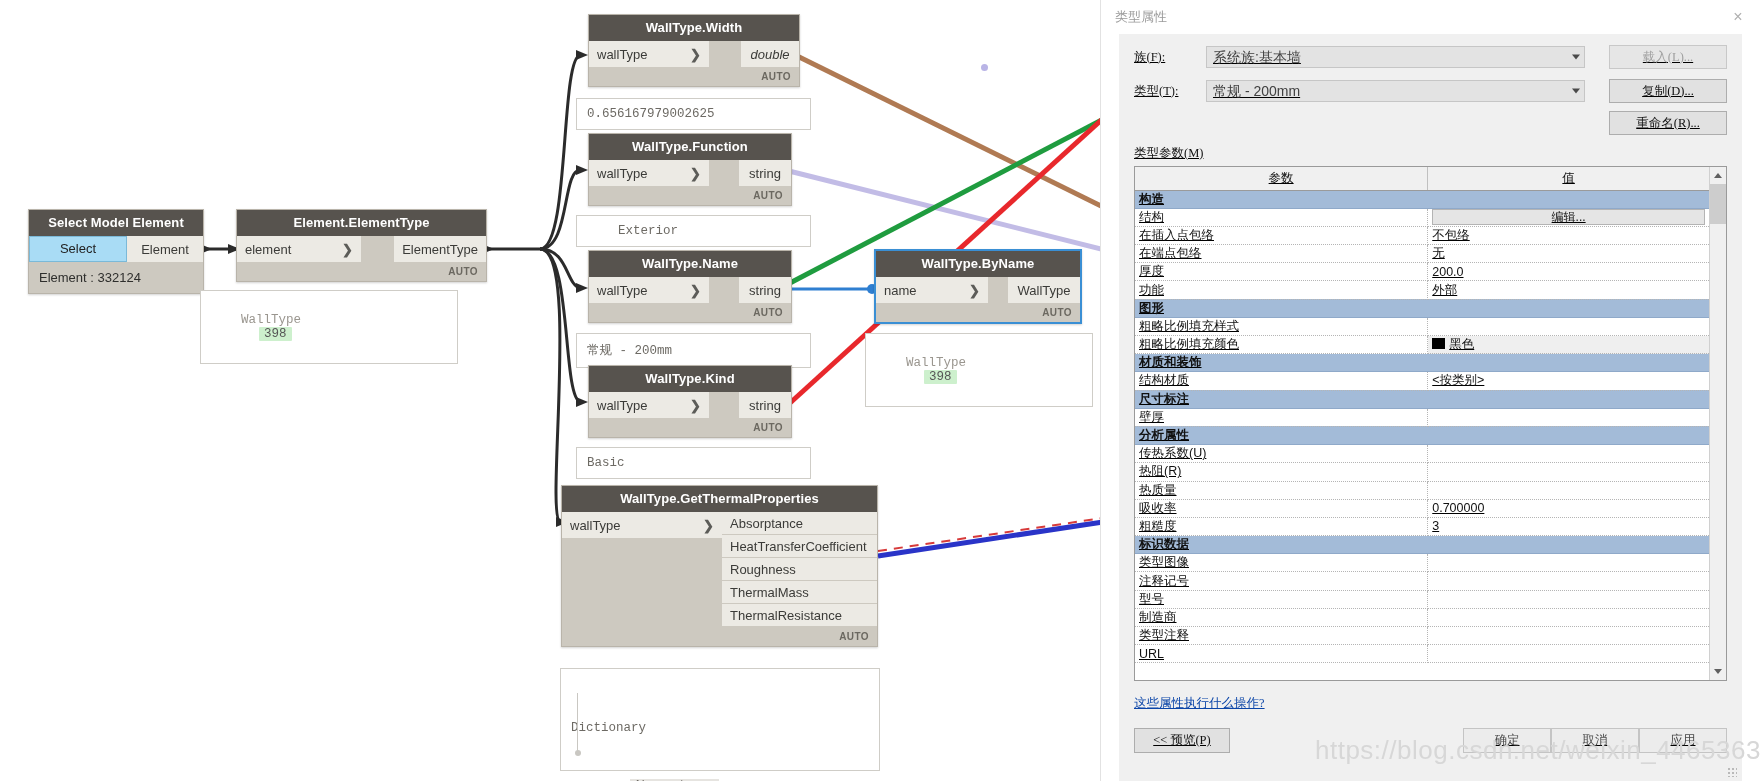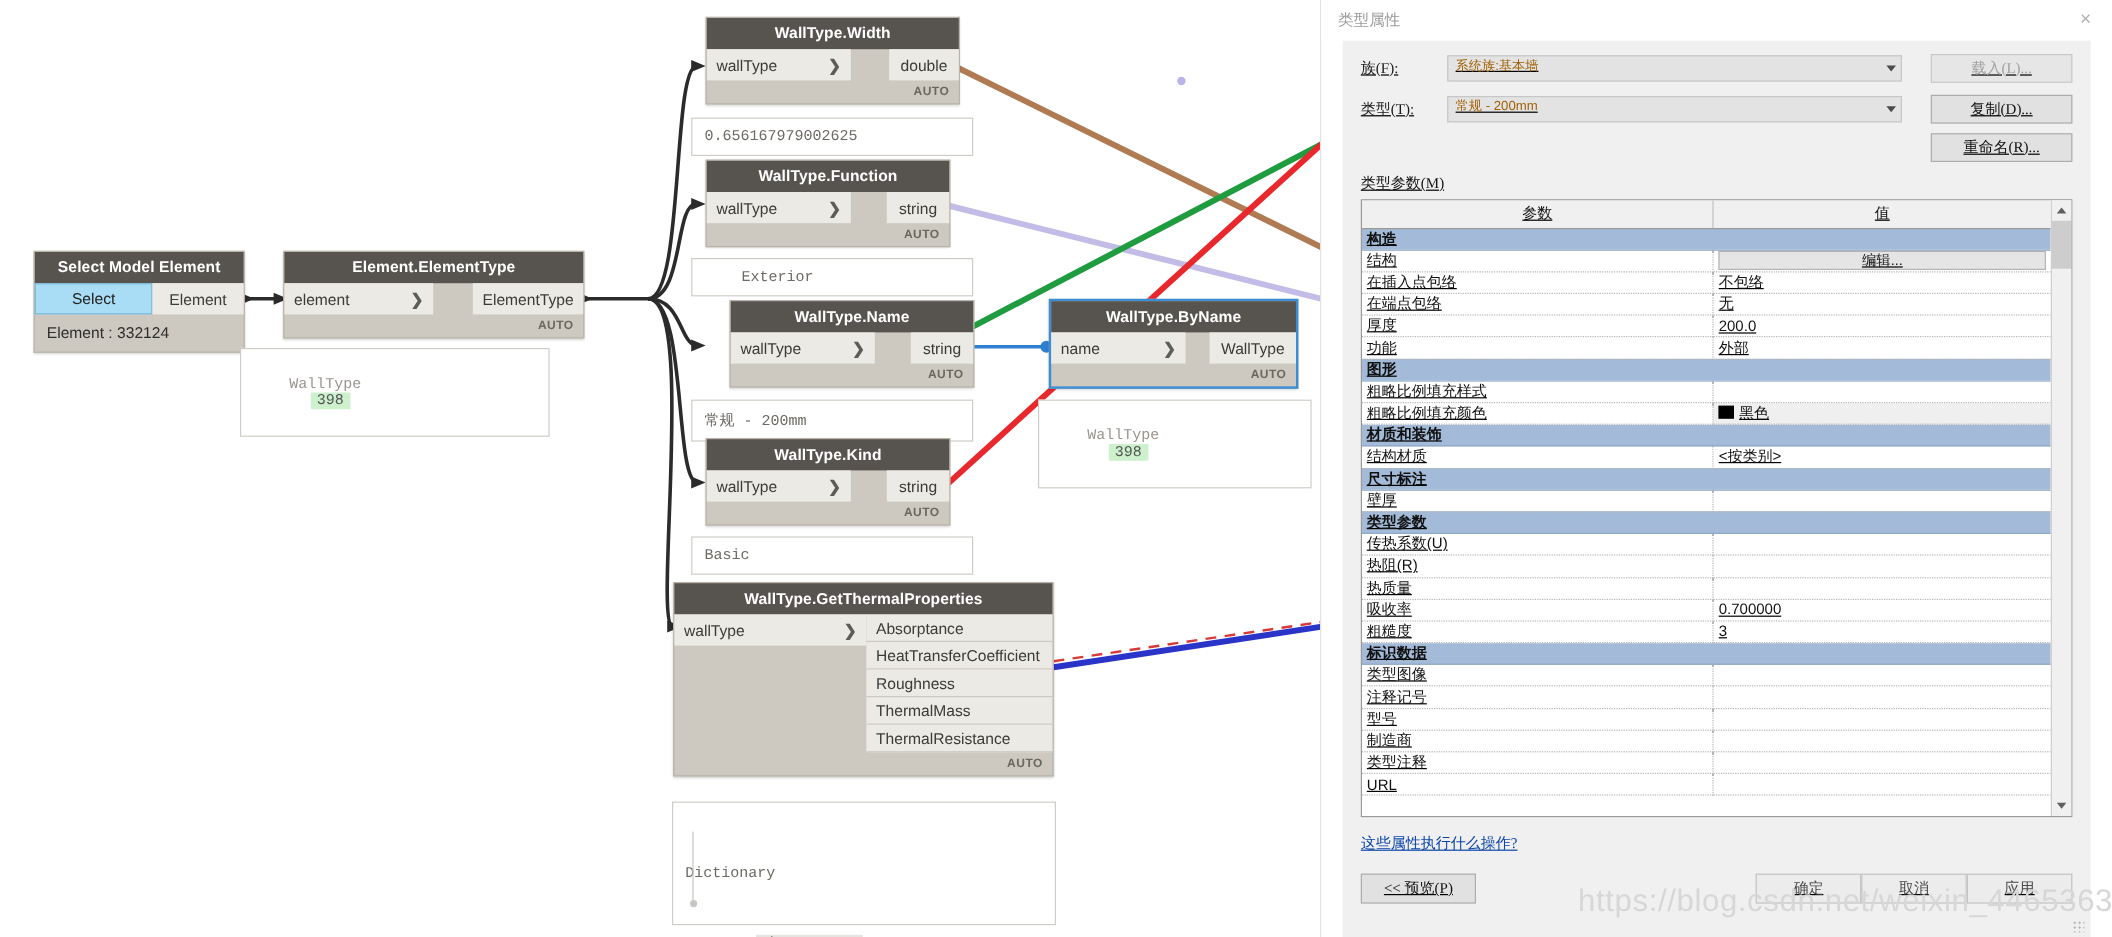--- a/index.html
+++ b/index.html
@@ -86,21 +86,21 @@
   #dlg-close {
     position:absolute; right:12px; top:7px; width:20px;height:20px;
     color:#b0b0b0; font-size:16px; text-align:center; line-height:20px; cursor:pointer;
   }
   #dlg-body { background:#f0f0f0; margin:0 18px 0 18px; height:747px; padding:10px 14px 0 14px;
               border:1px solid #f0f0f0; position:relative;text-decoration:underline;}
   .frow { display:flex; align-items:center; margin-bottom:10px; }
   .flabel { width:72px; font-size:12.5px; color:#1a1a1a; font-family:"Liberation Serif", serif;}
   .fcombo {
     flex:1; height:22px; background:#e3e3e3; border:1px solid #c6c6c6;
-    display:flex; align-items:flex-start; padding:0 6px; font-size:11px; color:#a16207;
+    display:flex; align-items:flex-end; padding:0 6px; font-size:14px; color:#404040;
     position:relative;
   }
   .fcombo .arrow {
     position:absolute; right:4px; top:50%; transform:translateY(-50%);
     width:0;height:0;border-left:4px solid transparent;border-right:4px solid transparent;
     border-top:5px solid #4a4a4a;
   }
   .fbtn {
     margin-left:24px; width:118px; height:24px; font-size:12.5px;
     border:1px solid #adadad; background:#e1e1e1; color:#111;
@@ -234,21 +234,21 @@
 
   <div class="node" style="left:588px; top:14px; width:212px;">
     <div class="node-title">WallType.Width</div>
     <div class="node-body">
       <div class="port-row">
         <div class="port-in" style="min-width:120px;">
           <span>wallType</span>
           <span class="chev">❯</span>
         </div>
         <div class="port-gap"></div>
-        <div class="port-out" style="min-width:58px;justify-content:center;">double</div>
+        <div class="port-out" style="min-width:58px;justify-content:center;font-style:italic;">double</div>
       </div>
       <div class="auto">AUTO</div>
     </div>
   </div>
   <div class="preview" style="left:576px; top:98px; width:235px;">0.656167979002625</div>
 
   <div class="node" style="left:588px; top:133px; width:204px;">
     <div class="node-title">WallType.Function</div>
     <div class="node-body">
       <div class="port-row">
@@ -257,21 +257,21 @@
           <span class="chev">❯</span>
         </div>
         <div class="port-gap"></div>
         <div class="port-out" style="min-width:52px;justify-content:center;">string</div>
       </div>
       <div class="auto">AUTO</div>
     </div>
   </div>
   <div class="preview" style="left:576px; top:215px; width:235px;padding-left:41px;">Exterior</div>
 
-  <div class="node" style="left:608px; top:250px; width:204px;">
+  <div class="node" style="left:588px; top:250px; width:204px;">
     <div class="node-title">WallType.Name</div>
     <div class="node-body">
       <div class="port-row">
         <div class="port-in" style="min-width:120px;">
           <span>wallType</span>
           <span class="chev">❯</span>
         </div>
         <div class="port-gap"></div>
         <div class="port-out" style="min-width:52px;justify-content:center;">string</div>
       </div>
@@ -439,21 +439,21 @@
                 <td class="dim">&lt;按类别&gt;</td>
               </tr>
               <tr class="group">
                 <td colspan="2">尺寸标注</td>
               </tr>
               <tr>
                 <td class="pname">壁厚</td>
                 <td></td>
               </tr>
               <tr class="group">
-                <td colspan="2">类型参数</td>
+                <td colspan="2">分析属性</td>
               </tr>
               <tr>
                 <td class="pname dim">传热系数(U)</td>
                 <td class="dim"></td>
               </tr>
               <tr>
                 <td class="pname dim">热阻(R)</td>
                 <td class="dim"></td>
               </tr>
               <tr>

